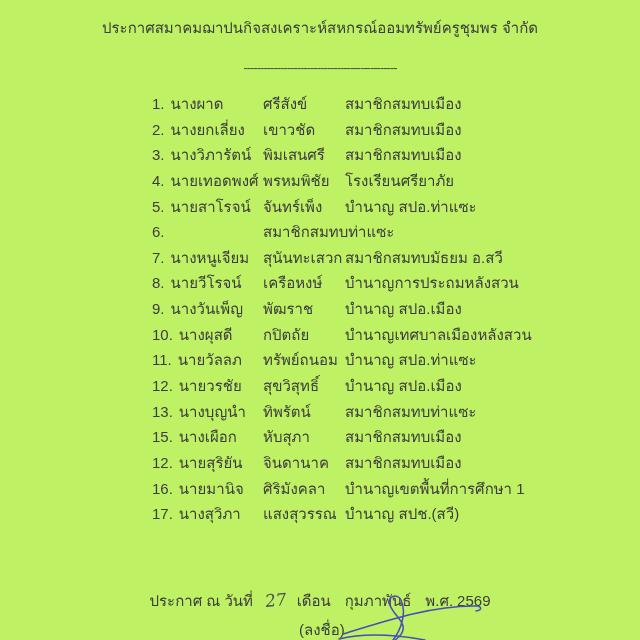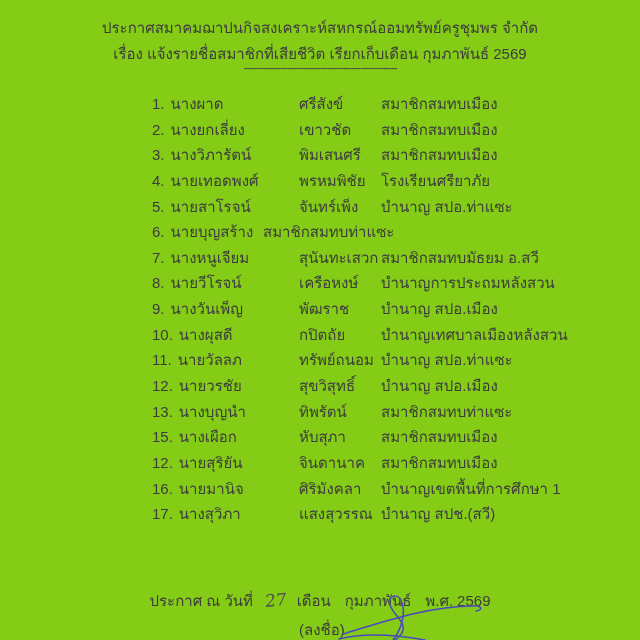--- a/index.html
+++ b/index.html
@@ -15,21 +15,21 @@
   .title-line{position:absolute;left:0;width:640px;text-align:center;white-space:nowrap;}
   .title1{top:16px;}
   .title2{top:42px;}
   .divider{
     position:absolute;top:60px;left:0;width:640px;text-align:center;
     font-size:13px;letter-spacing:-1px;color:#4a4a4a;white-space:nowrap;
   }
   .member-list{position:absolute;left:152px;top:91px;right:10px;}
   .row{display:flex;align-items:baseline;height:25.65px;line-height:25.65px;white-space:nowrap;}
   .col-name{width:111px;display:inline-flex;gap:6px;overflow:visible;}
-  .col-surname{width:82px;margin-left:36px;}
+  .col-surname{width:82px;}
   .col-aff{flex:1;}
   .footer-line{
     position:absolute;top:561px;left:0;width:640px;
     display:flex;justify-content:center;align-items:baseline;
     white-space:nowrap;
   }
   .footer-line .gap-s{margin-left:4px;}
   .footer-line .gap-m{margin-left:14px;margin-top:28px;}
   .handwritten{
     display:inline-block;
@@ -39,25 +39,24 @@
     margin:0 10px 0 12px;
     color:#4c4c52;
   }
   .sign-label{position:absolute;left:299px;top:618px;}
   .signature-svg{position:absolute;left:337px;top:592px;}
   .sig-stroke{fill:none;stroke:#4a49bd;stroke-width:1.5;stroke-linecap:round;}
 </style>
 </head>
 <body>
 
-<div class="page" style="color: rgb(61, 61, 61); background: #84cc16;">
+<div class="page" style="color: rgb(61, 61, 61); background: #bef264;">
 
   <div class="title-line title1">ประกาศสมาคมฌาปนกิจสงเคราะห์สหกรณ์ออมทรัพย์ครูชุมพร จำกัด</div>
 
-  <div class="title-line title2">เรื่อง แจ้งรายชื่อสมาชิกที่เสียชีวิต เรียกเก็บเดือน กุมภาพันธ์ 2569</div>
 
   <div class="divider">----------------------------------------------</div>
 
   <div class="member-list" id="member-list">
       <div class="row">
         <span class="col-name">
           <span class="no">1.</span>
           <span class="name">นางผาด</span>
         </span>
         <span class="col-surname">ศรีสังข์</span>
@@ -91,21 +90,20 @@
         <span class="col-name">
           <span class="no">5.</span>
           <span class="name">นายสาโรจน์</span>
         </span>
         <span class="col-surname">จันทร์เพ็ง</span>
         <span class="col-aff">บำนาญ สปอ.ท่าแซะ</span>
       </div>
       <div class="row">
         <span class="col-name">
           <span class="no">6.</span>
-          <span class="name">นายบุญสร้าง</span>
         </span>
         <span class="col-aff">สมาชิกสมทบท่าแซะ</span>
       </div>
       <div class="row">
         <span class="col-name">
           <span class="no">7.</span>
           <span class="name">นางหนูเจียม</span>
         </span>
         <span class="col-surname">สุนันทะเสวก</span>
         <span class="col-aff">สมาชิกสมทบมัธยม อ.สวี</span>

